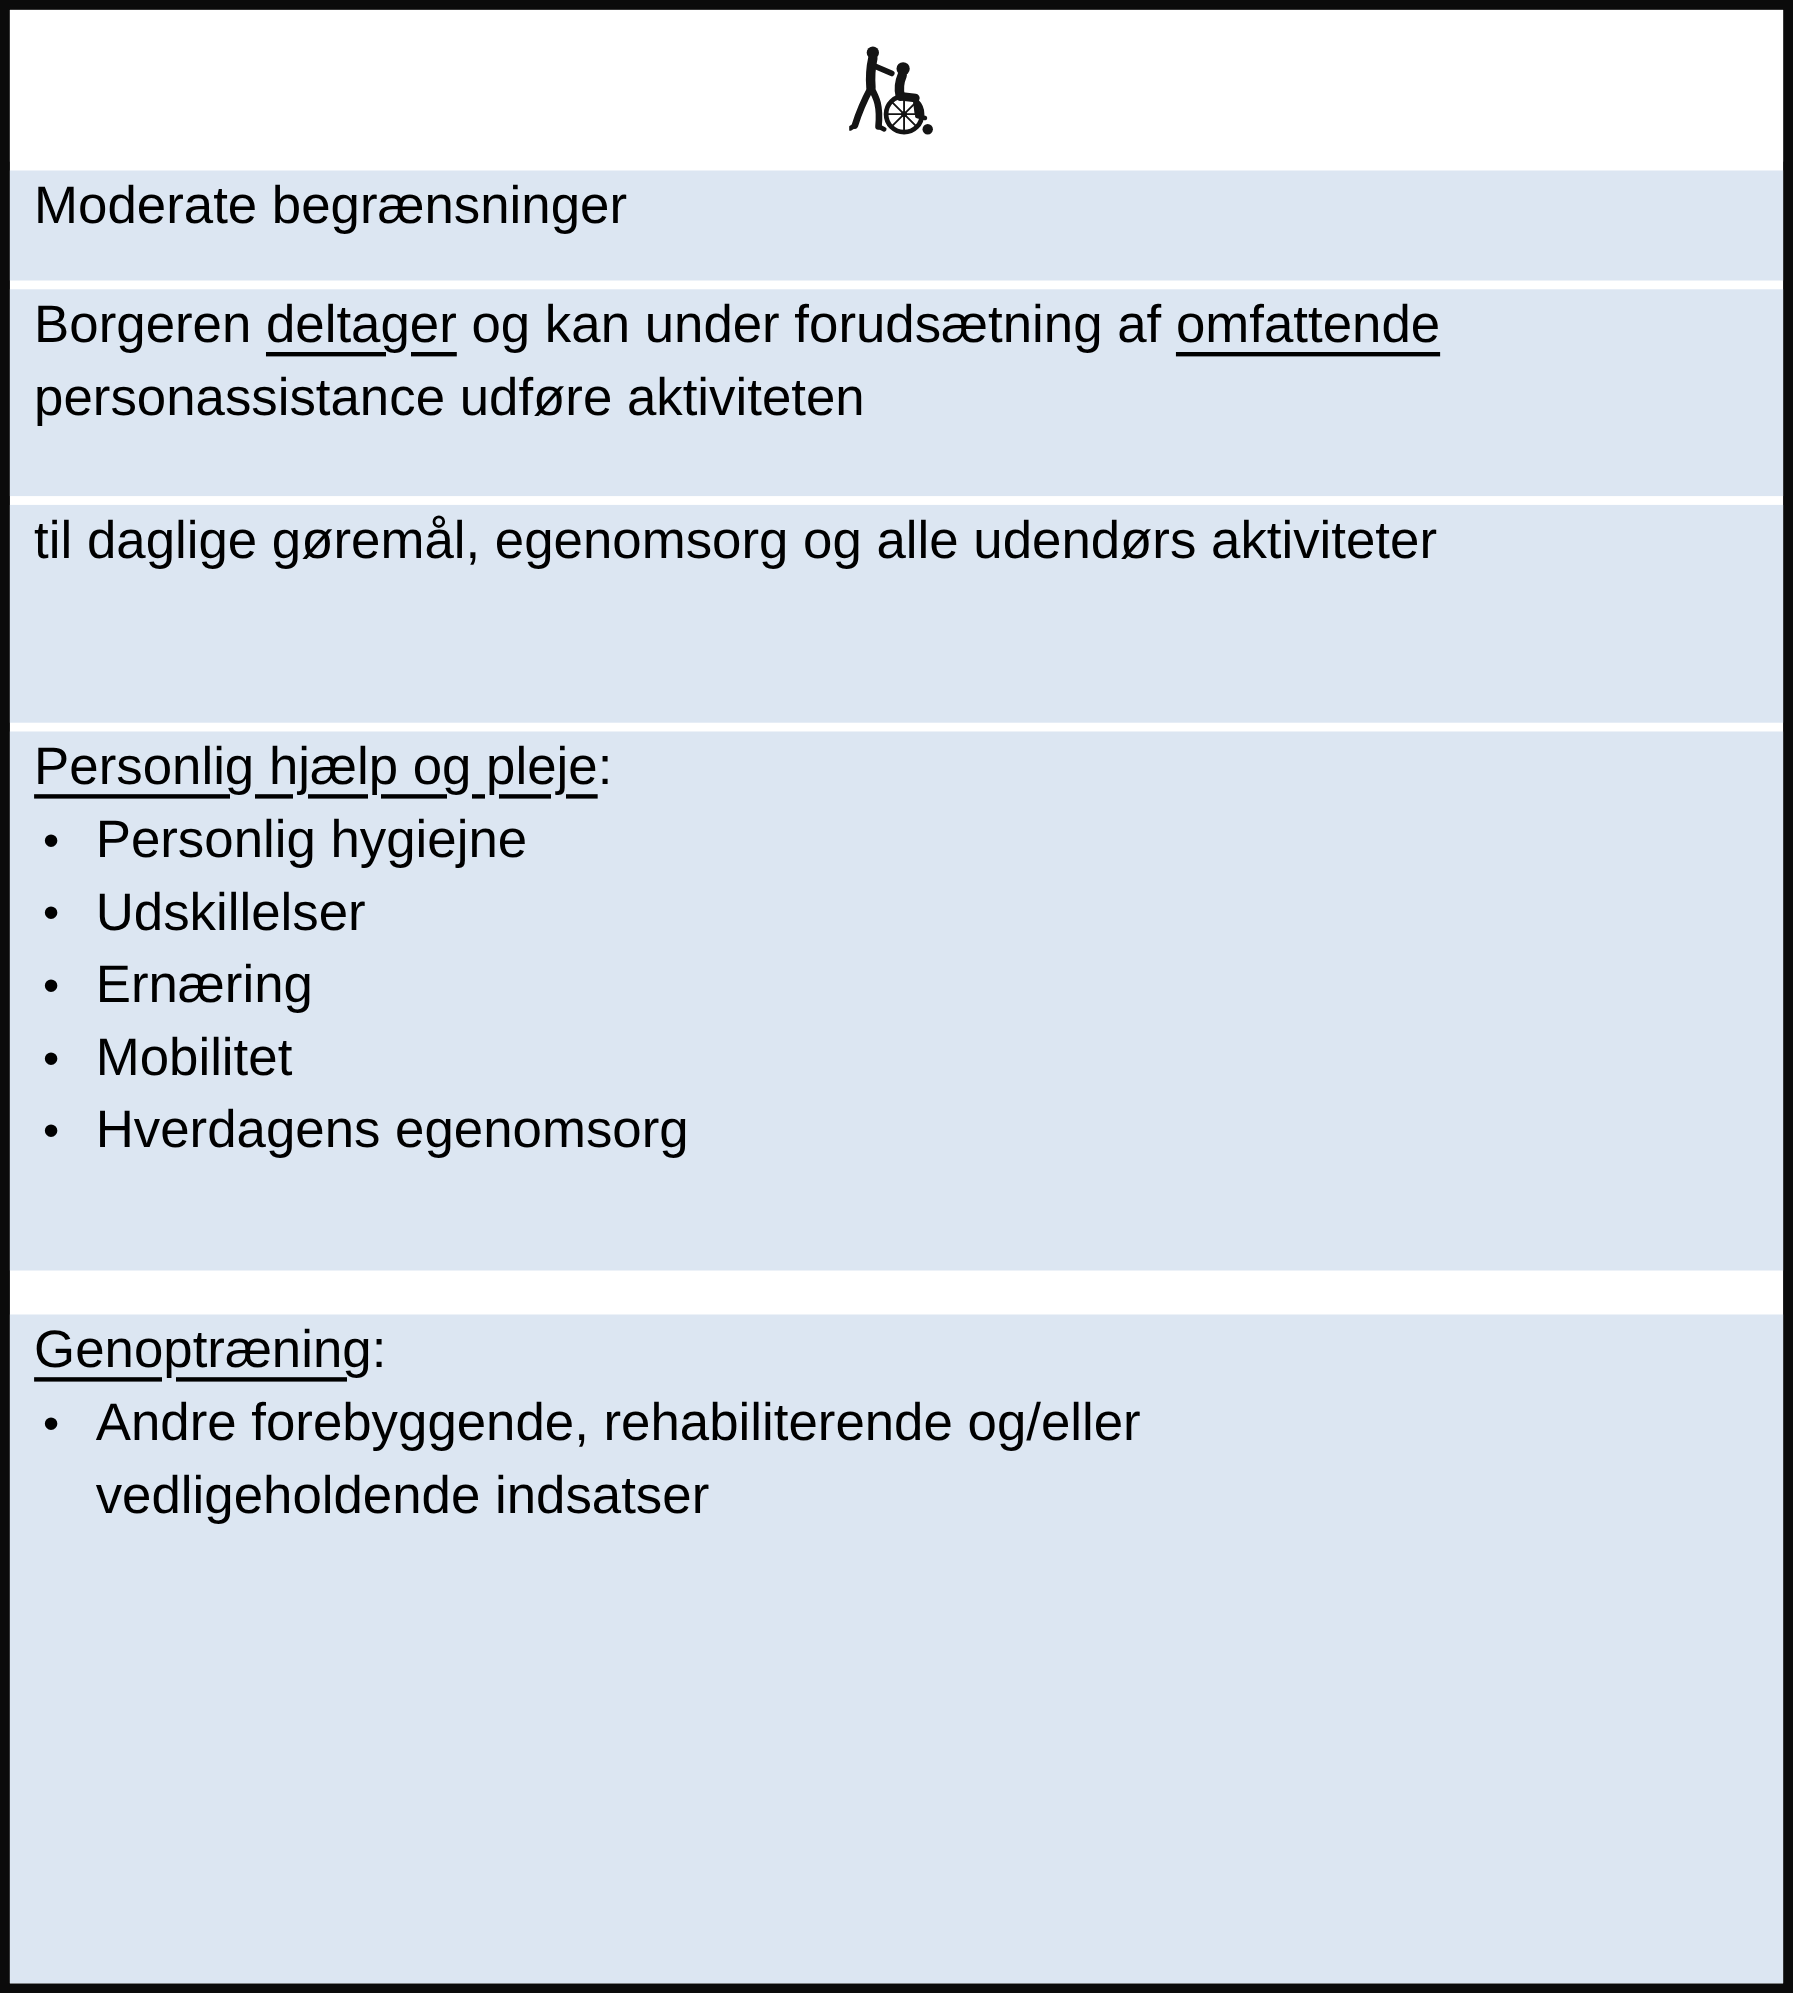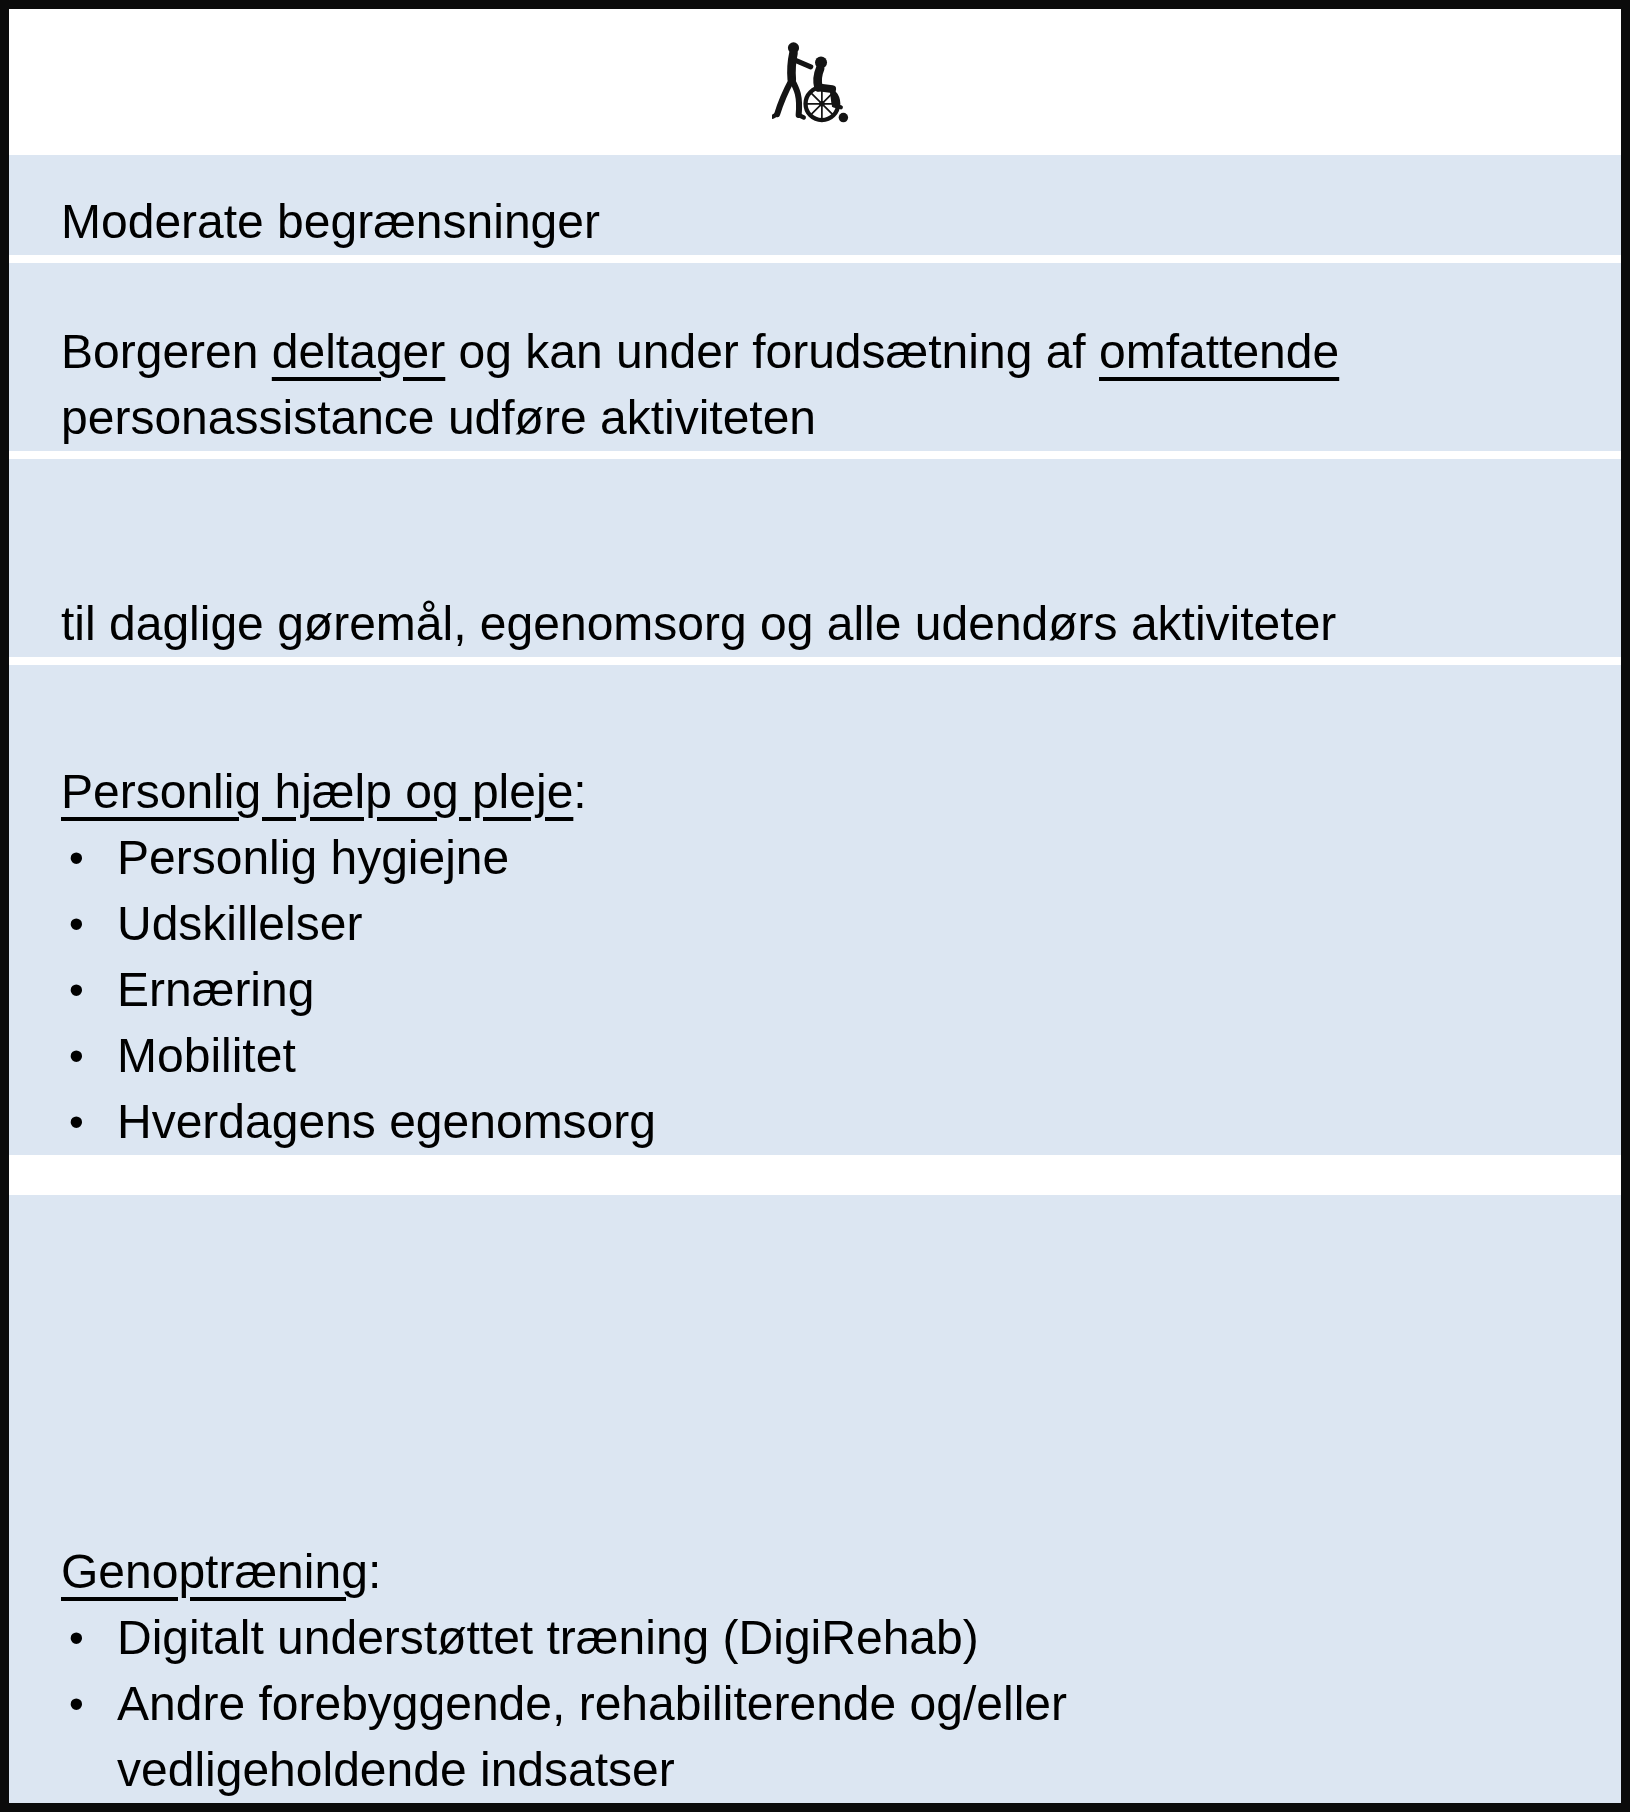--- a/index.html
+++ b/index.html
@@ -20,22 +20,22 @@
     font-size:48px;line-height:66px;
   }
   .hdr{
     flex:0 0 138px;
     background:#ffffff;
     display:flex;align-items:center;justify-content:center;
     padding-top:12px;
   }
   .row{
     background:var(--row-bg);
-    padding:0 20px 0 52px;
-    display:flex;flex-direction:column;justify-content:flex-end;
+    padding:0 20px 0 22px;
+    display:flex;flex-direction:column;justify-content:flex-start;
   }
   .r-severity{flex:0 0 100px;}
   .r-participation{flex:0 0 188px;}
   .r-target{flex:0 0 198px;}
   .r-practical{flex:0 0 336px;}
   .r-personal{flex:0 0 490px;}
   .r-rehab{flex:1 1 auto;margin-top:32px;}
   .line{margin:0;white-space:nowrap;}
   .u{
     text-decoration:underline;
@@ -112,18 +112,17 @@
       <li>Udskillelser</li>
       <li>Ernæring</li>
       <li>Mobilitet</li>
       <li>Hverdagens egenomsorg</li>
     </ul>
   </section>
 
   <section class="row r-rehab">
     <p class="heading"><span class="u">Genoptræning</span><span>:</span></p>
     <ul class="bullets">
-      <li>Digitalt understøttet træning (DigiRehab)</li>
       <li><span>Andre forebyggende, rehabiliterende og/eller</span><span class="cont">vedligeholdende indsatser</span></li>
     </ul>
   </section>
 
 </div>
 
 </body></html>

